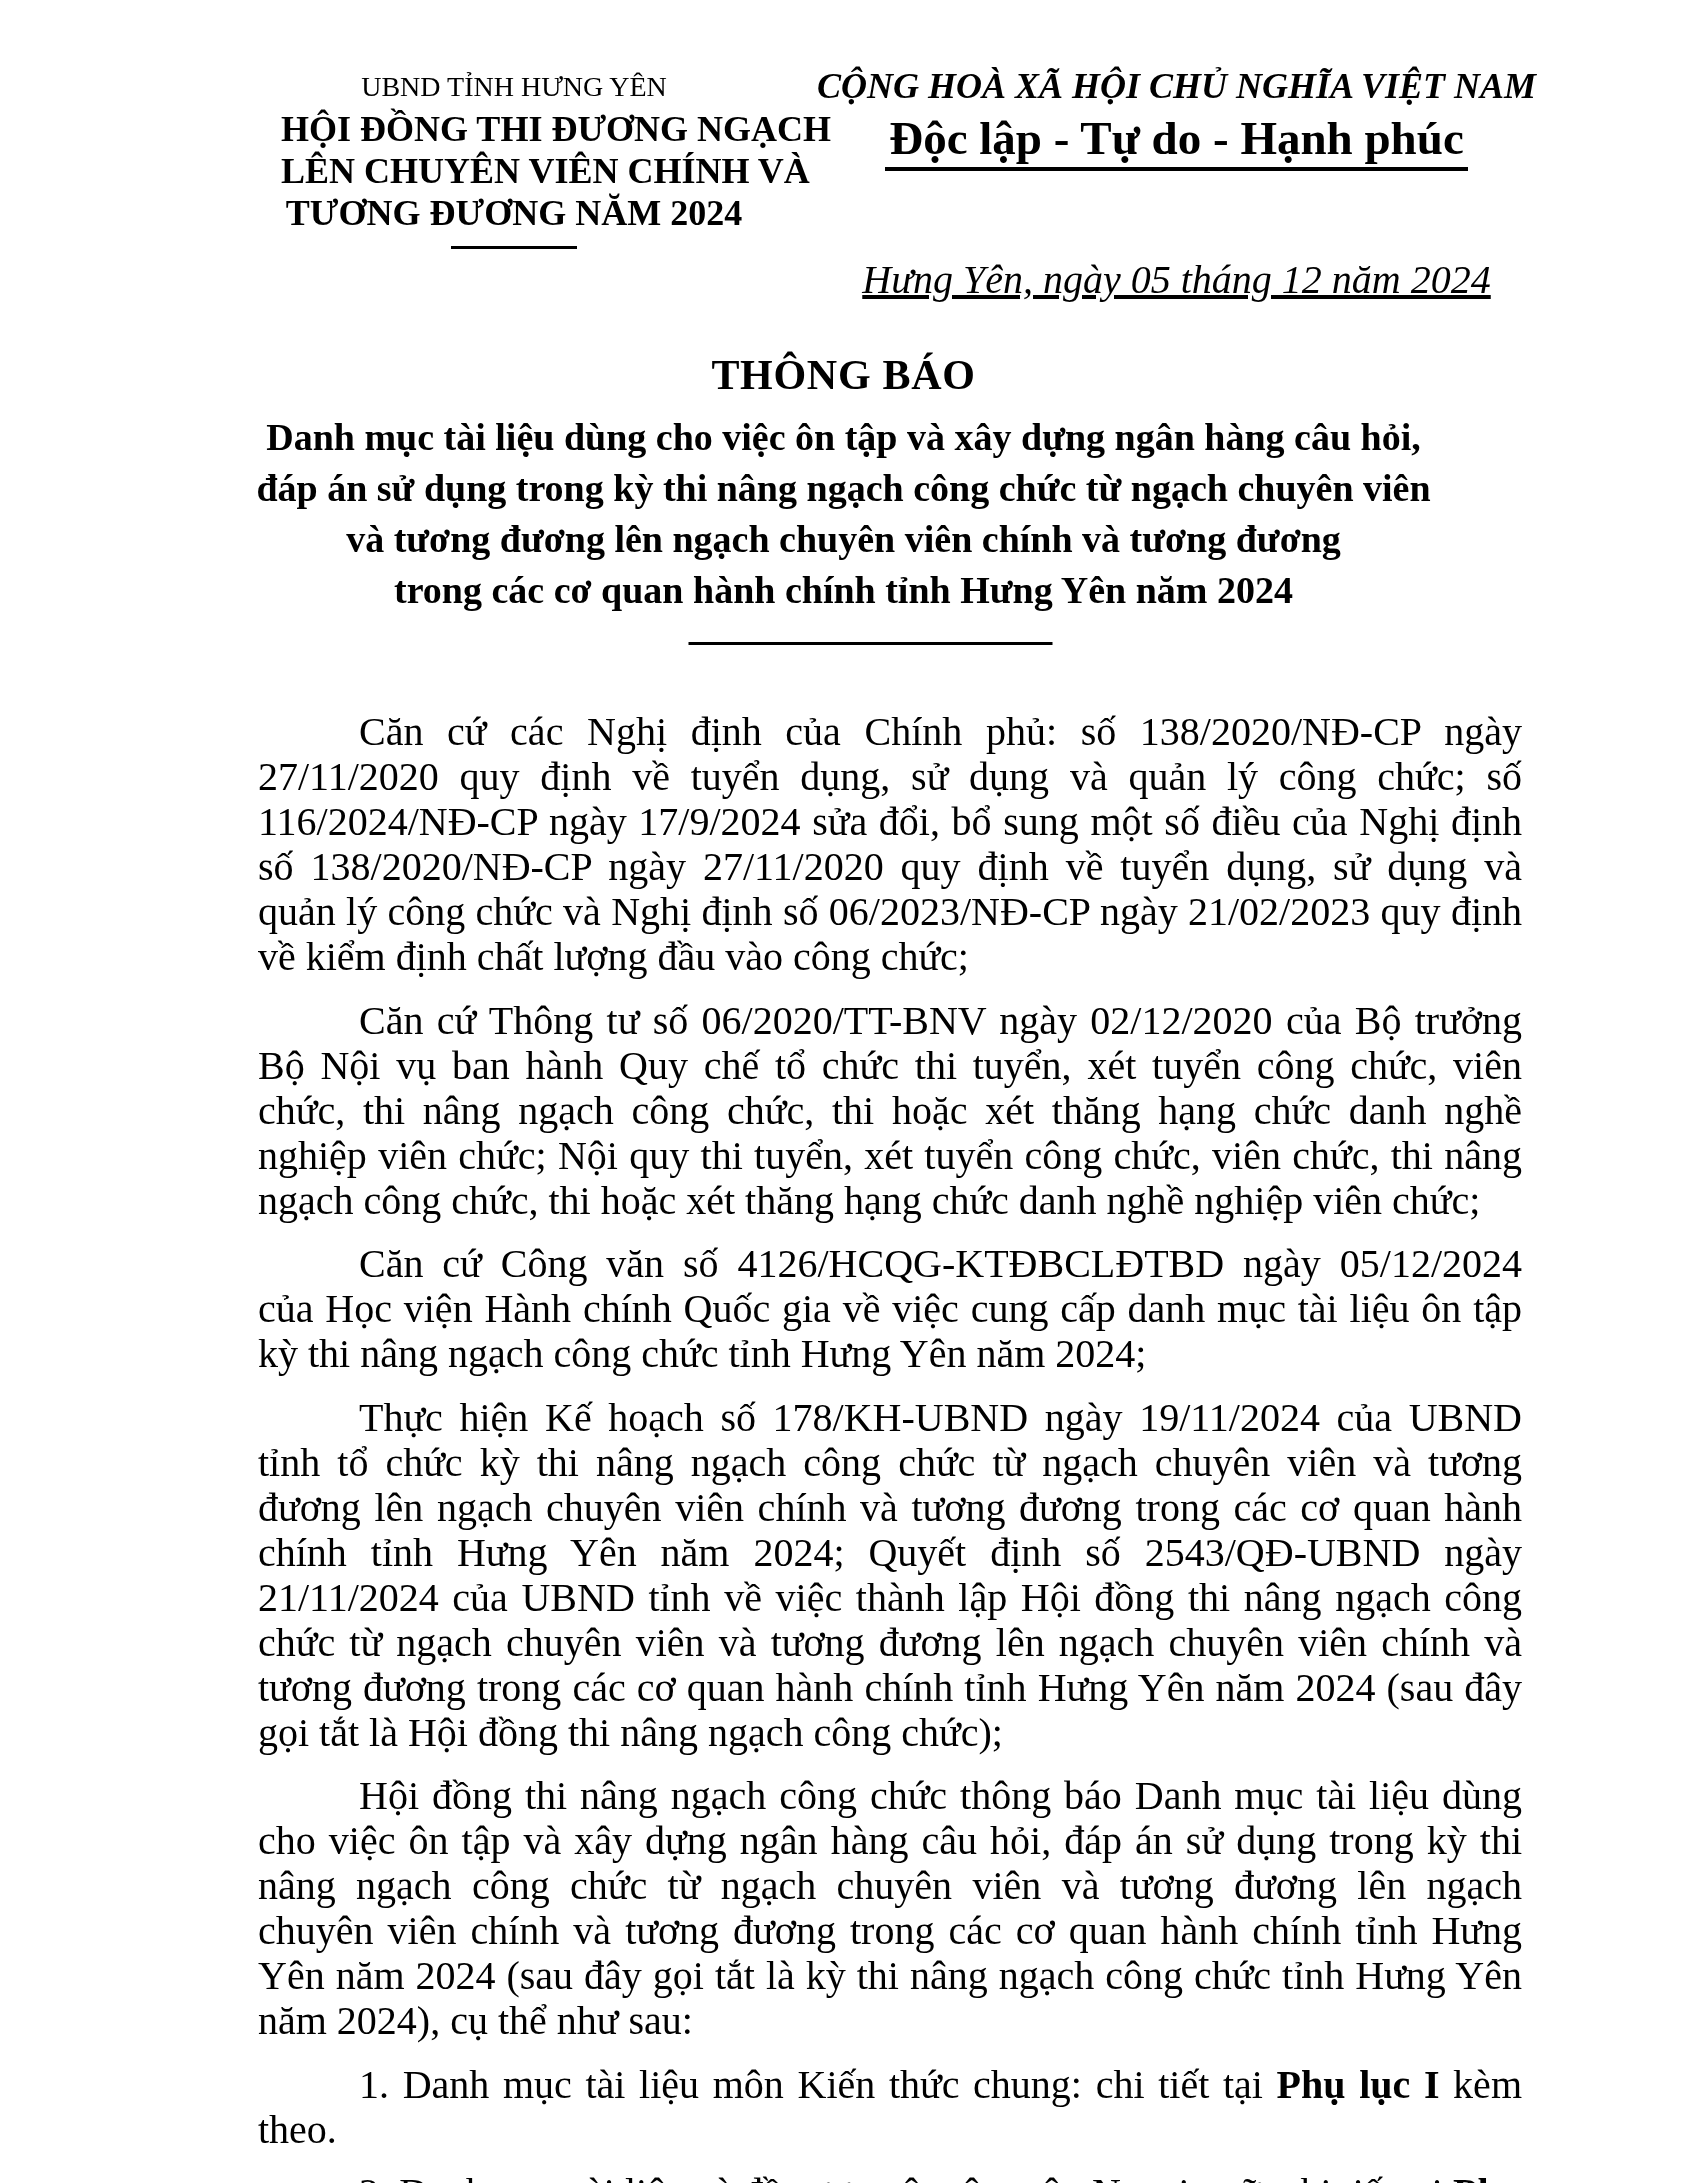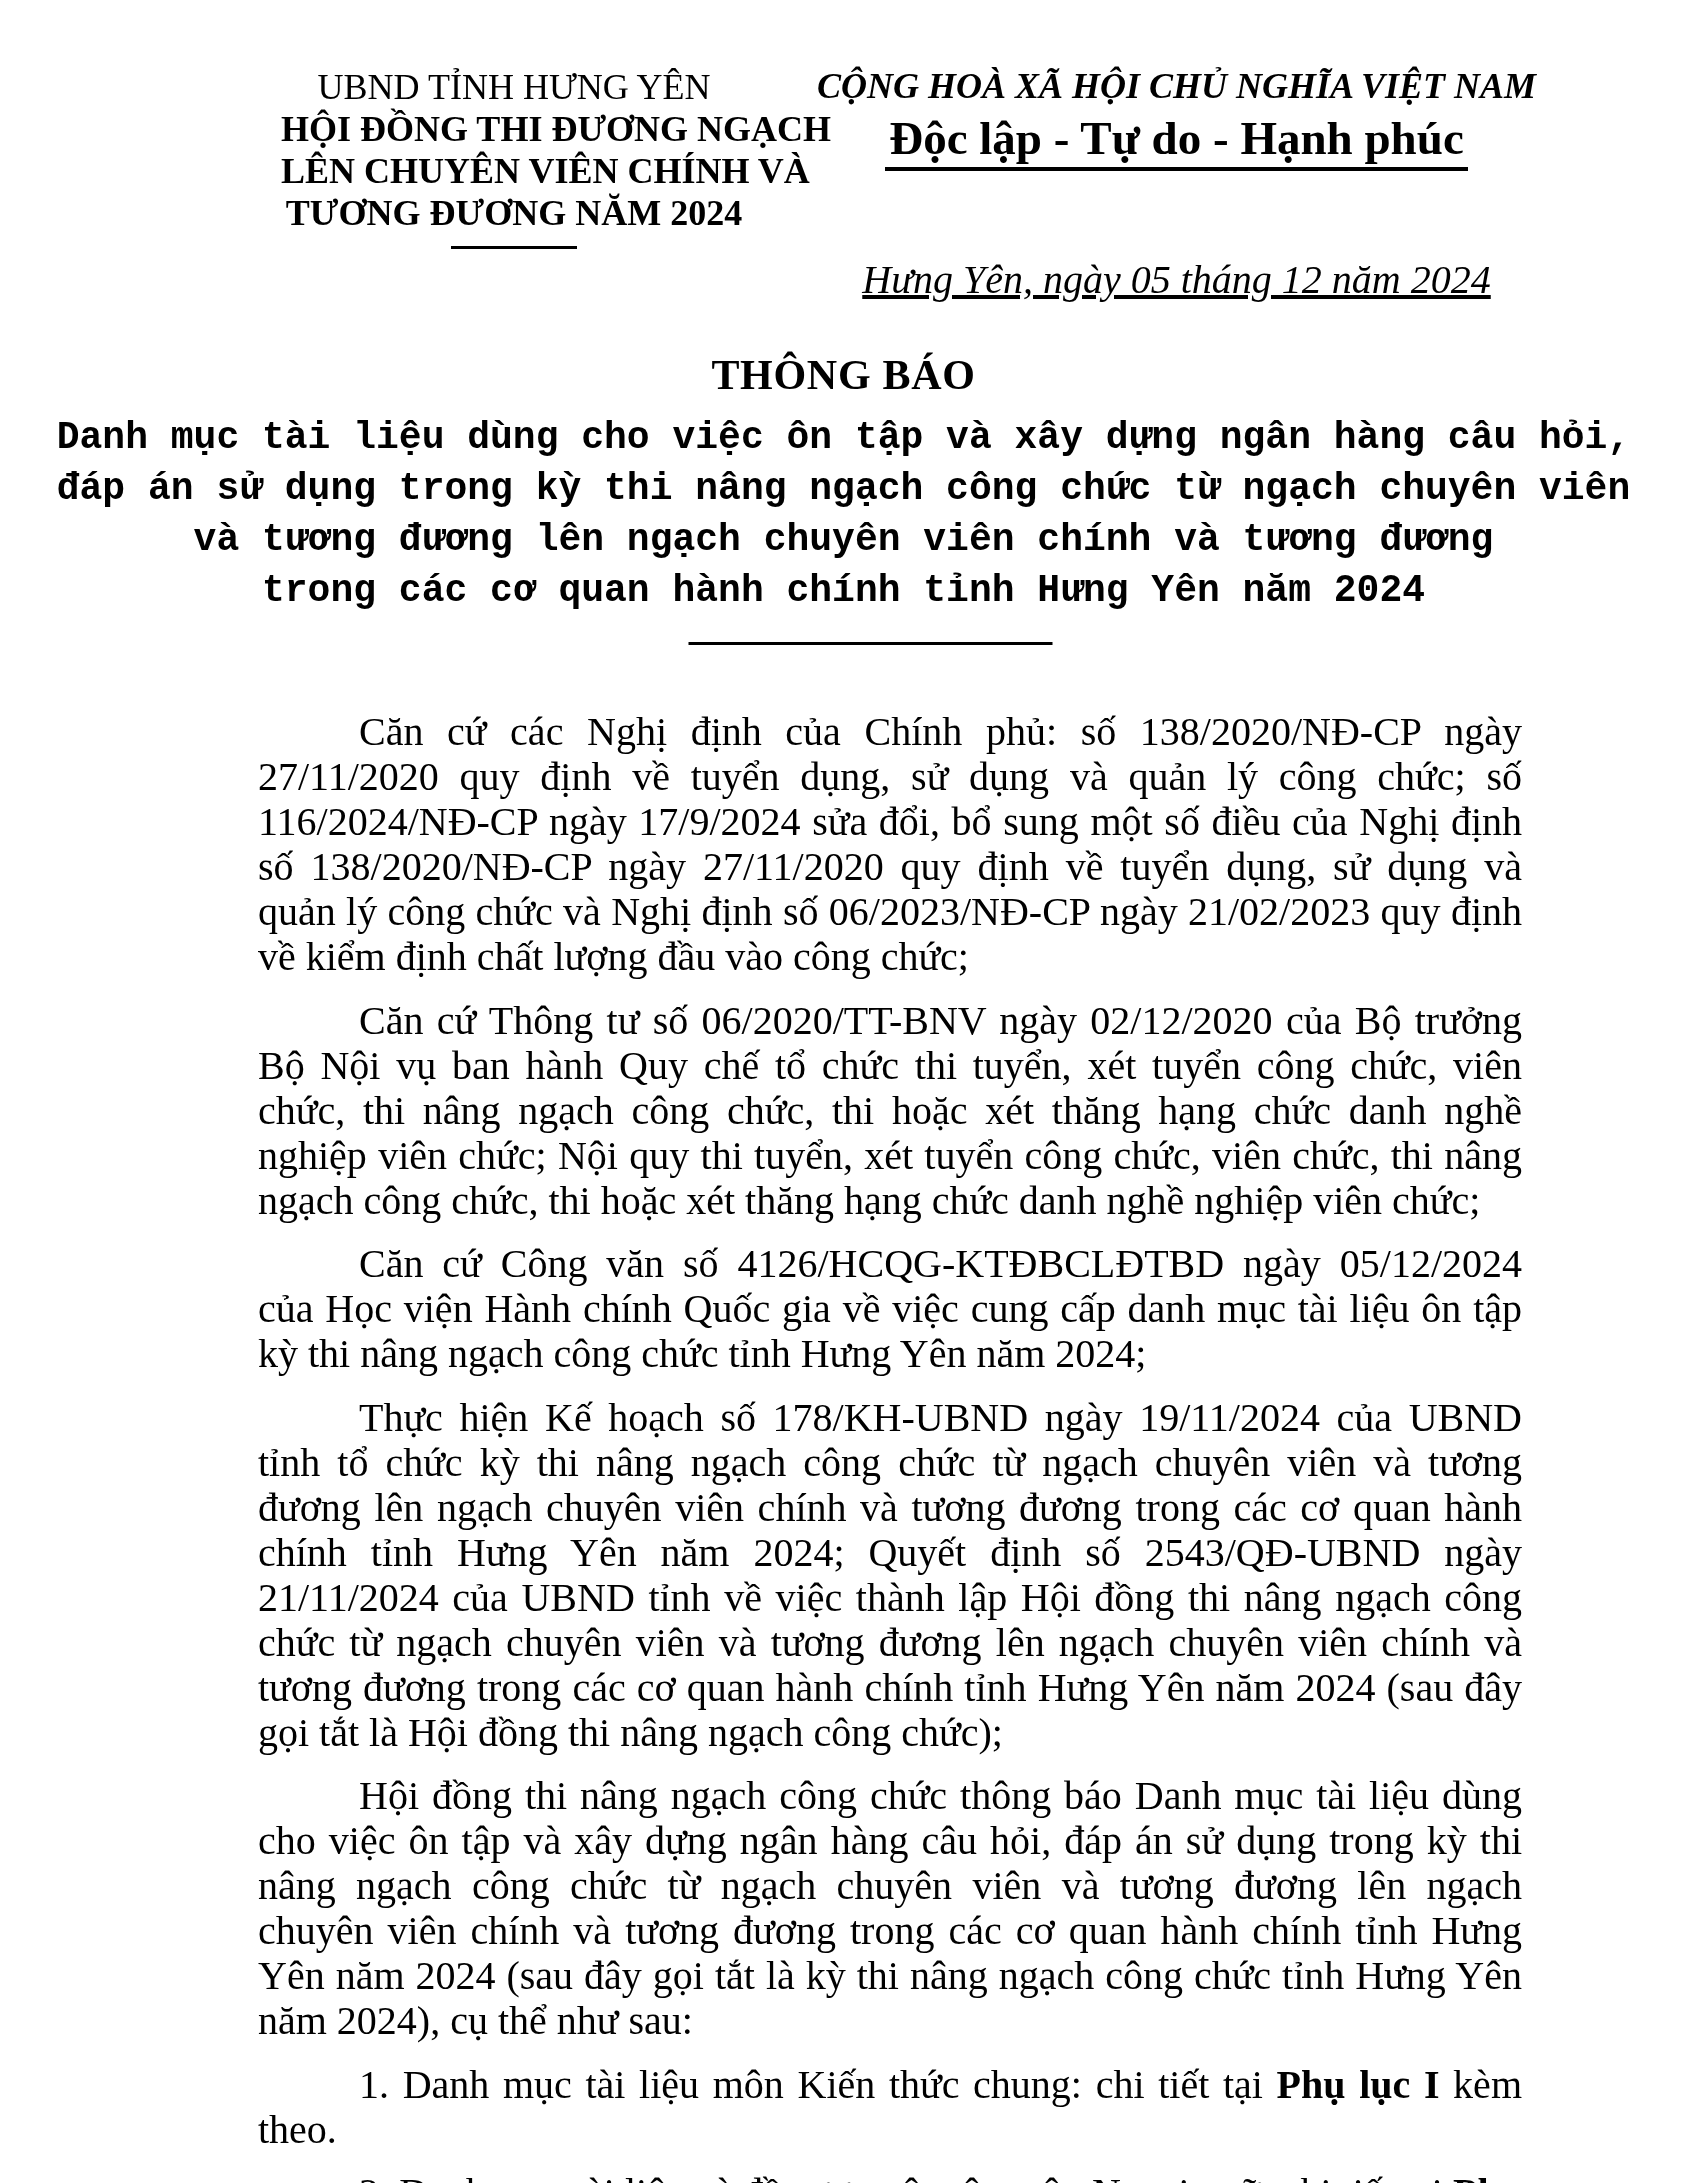--- a/index.html
+++ b/index.html
@@ -16,21 +16,21 @@
     overflow:hidden;
   }
   
   .doc-header {
     display:flex;
     justify-content:space-between;
     align-items:flex-start;
     padding:0 122px 0 281px;
   }
   .hleft { width:466px; text-align:center; flex:0 0 auto; }
-  .hleft .parent { font-size:36px; line-height:42px; white-space:nowrap; }
+  .hleft .parent { font-size:28px; line-height:42px; white-space:nowrap; }
   .hleft .agency { font-size:36px; line-height:42px; font-weight:bold; white-space:nowrap; }
   .hleft .rule {
     width:126px; height:0;
     border-top:3.3px solid #000;
     margin:12px auto 0;
   }
   .hleft .num { font-size:40px; margin-top:22.5px; white-space:nowrap; }
 
   .hright { width:777px; text-align:center; flex:0 0 auto; }
   .hright .nation { font-size:36px; line-height:41px; font-weight:bold; white-space:nowrap;font-style:italic; }
@@ -40,21 +40,21 @@
     border-bottom:4px solid #000;
     padding:2.6px 4px 6.6px;
     margin-top:5.3px;
     white-space:nowrap;
   }
   .hright .pdate { font-size:40px; font-style:italic; margin-top:85px; white-space:nowrap;text-decoration:underline; }
 
   
   .title-block { text-align:center; margin-top:49px; }
   .doc-type { font-size:42px; line-height:46px; font-weight:bold; letter-spacing:0.7px; }
-  .subject { margin-top:13.2px;font-family:Liberation Mono, monospace; }
+  .subject { margin-top:13.2px; }
   .subject .sline { font-size:38px; line-height:51px; font-weight:bold; white-space:nowrap; }
   .title-rule {
     width:364px; height:0;
     border-top:3.3px solid #000;
     margin:26.5px auto 0;
     transform:translateX(26.5px);
   }
 
   
   .doc-body {

